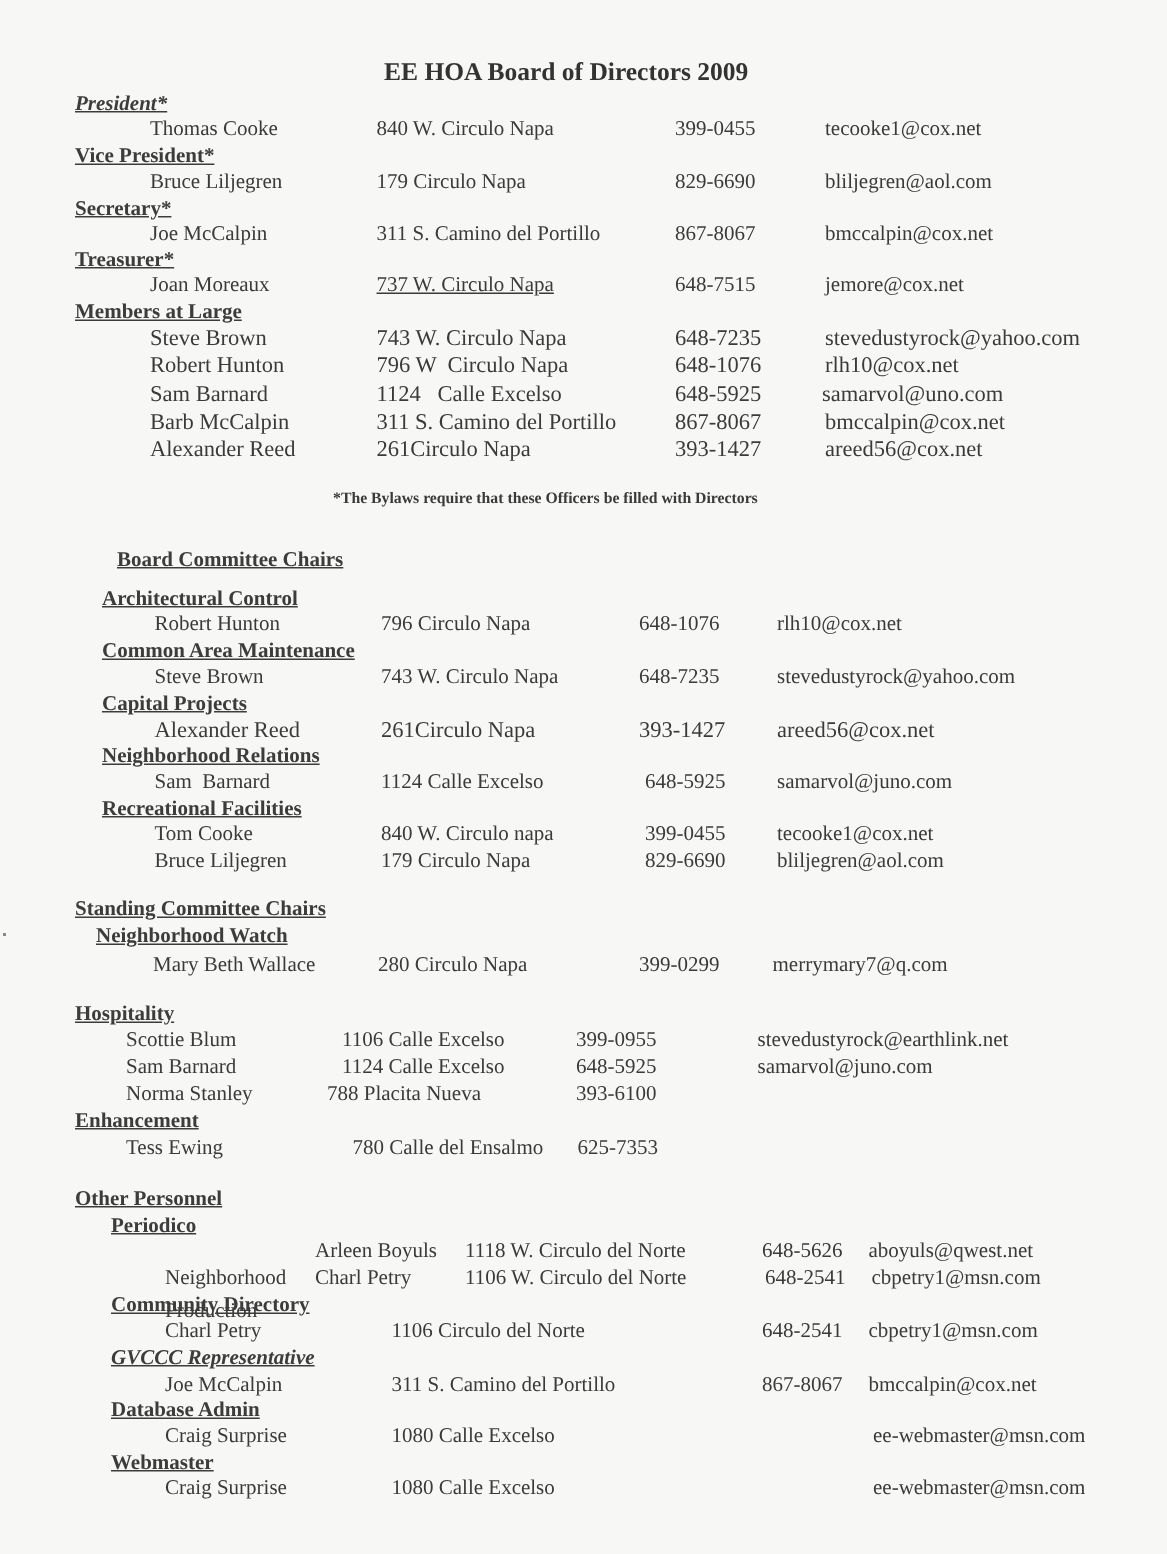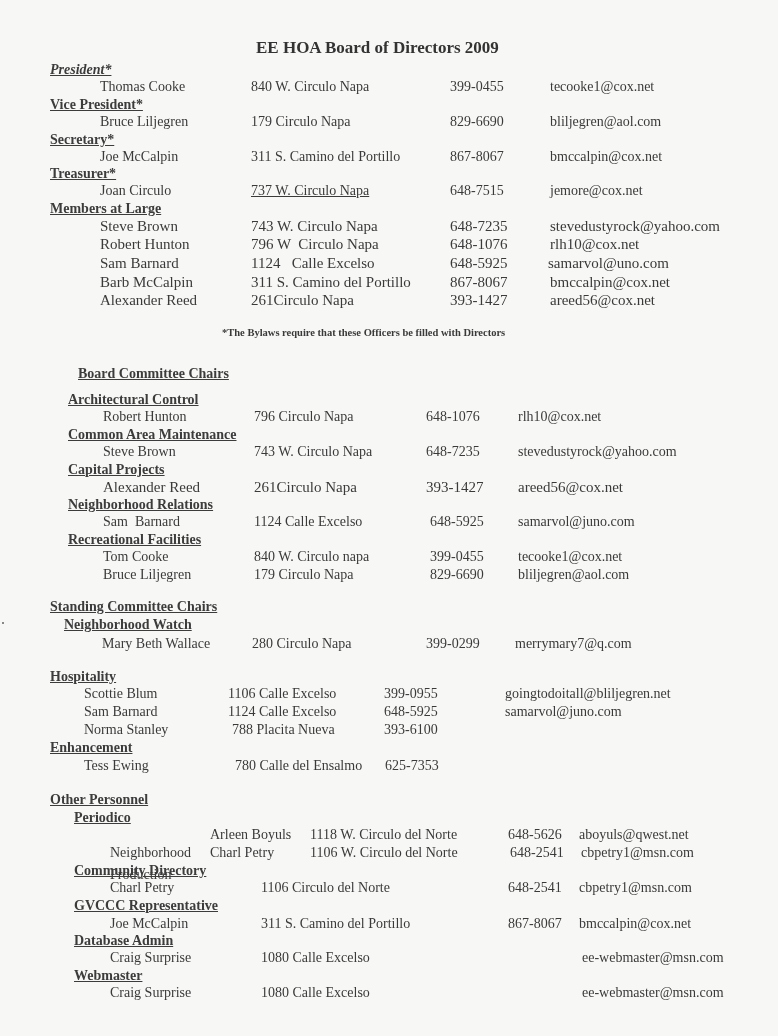--- a/index.html
+++ b/index.html
@@ -43,21 +43,21 @@
   <div class="t h1" style="left:50px;top:132px;">Secretary*</div>
   <div>
     <div class="t" style="left:100px;top:149px;">Joe McCalpin</div>
     <div class="t" style="left:251px;top:149px;">311 S. Camino del Portillo</div>
     <div class="t" style="left:450px;top:149px;">867-8067</div>
     <div class="t" style="left:550px;top:149px;">bmccalpin@cox.net</div>
   </div>
 
   <div class="t h1" style="left:50px;top:166px;">Treasurer*</div>
   <div>
-    <div class="t" style="left:100px;top:183px;">Joan Circulo</div>
+    <div class="t" style="left:100px;top:183px;">Joan Moreaux</div>
     <div class="t" style="left:251px;top:183px;text-decoration:underline;">737 W. Circulo Napa</div>
     <div class="t" style="left:450px;top:183px;">648-7515</div>
     <div class="t" style="left:550px;top:183px;">jemore@cox.net</div>
   </div>
 
   <div class="t h1" style="left:50px;top:201px;">Members at Large</div>
   <div>
     <div class="t big" style="left:100px;top:218px;">Steve Brown</div>
     <div class="t big" style="left:251px;top:218px;">743 W. Circulo Napa</div>
     <div class="t big" style="left:450px;top:218px;">648-7235</div>
@@ -145,31 +145,31 @@
     <div class="t" style="left:252px;top:636px;">280 Circulo Napa</div>
     <div class="t" style="left:426px;top:636px;">399-0299</div>
     <div class="t" style="left:515px;top:636px;">merrymary7@q.com</div>
   </div>
 
   <div class="t h1" style="left:50px;top:669px;">Hospitality</div>
   <div>
     <div class="t" style="left:84px;top:686px;">Scottie Blum</div>
     <div class="t" style="left:228px;top:686px;">1106 Calle Excelso</div>
     <div class="t" style="left:384px;top:686px;">399-0955</div>
-    <div class="t" style="left:505px;top:686px;">goingtodoitall@bliljegren.net</div>
+    <div class="t" style="left:505px;top:686px;">stevedustyrock@earthlink.net</div>
   </div>
   <div>
     <div class="t" style="left:84px;top:704px;">Sam Barnard</div>
     <div class="t" style="left:228px;top:704px;">1124 Calle Excelso</div>
     <div class="t" style="left:384px;top:704px;">648-5925</div>
     <div class="t" style="left:505px;top:704px;">samarvol@juno.com</div>
   </div>
   <div>
     <div class="t" style="left:84px;top:722px;">Norma Stanley</div>
-    <div class="t" style="left:232px;top:722px;">788 Placita Nueva</div>
+    <div class="t" style="left:218px;top:722px;">788 Placita Nueva</div>
     <div class="t" style="left:384px;top:722px;">393-6100</div>
   </div>
 
   <div class="t h1" style="left:50px;top:740px;">Enhancement</div>
   <div>
     <div class="t" style="left:84px;top:758px;">Tess Ewing</div>
     <div class="t" style="left:235px;top:758px;">780 Calle del Ensalmo</div>
     <div class="t" style="left:385px;top:758px;">625-7353</div>
   </div>
 
@@ -191,21 +191,21 @@
   </div>
 
   <div class="t h2" style="left:74px;top:863px;">Community Directory</div>
   <div>
     <div class="t" style="left:110px;top:880px;">Charl Petry</div>
     <div class="t" style="left:261px;top:880px;">1106 Circulo del Norte</div>
     <div class="t" style="left:508px;top:880px;">648-2541</div>
     <div class="t" style="left:579px;top:880px;">cbpetry1@msn.com</div>
   </div>
 
-  <div class="t h2" style="left:74px;top:898px;">GVCCC Representative</div>
+  <div class="t h2" style="left:74px;top:898px;font-style:italic;">GVCCC Representative</div>
   <div>
     <div class="t" style="left:110px;top:916px;">Joe McCalpin</div>
     <div class="t" style="left:261px;top:916px;">311 S. Camino del Portillo</div>
     <div class="t" style="left:508px;top:916px;">867-8067</div>
     <div class="t" style="left:579px;top:916px;">bmccalpin@cox.net</div>
   </div>
 
   <div class="t h2" style="left:74px;top:933px;">Database Admin</div>
   <div>
     <div class="t" style="left:110px;top:950px;">Craig Surprise</div>

